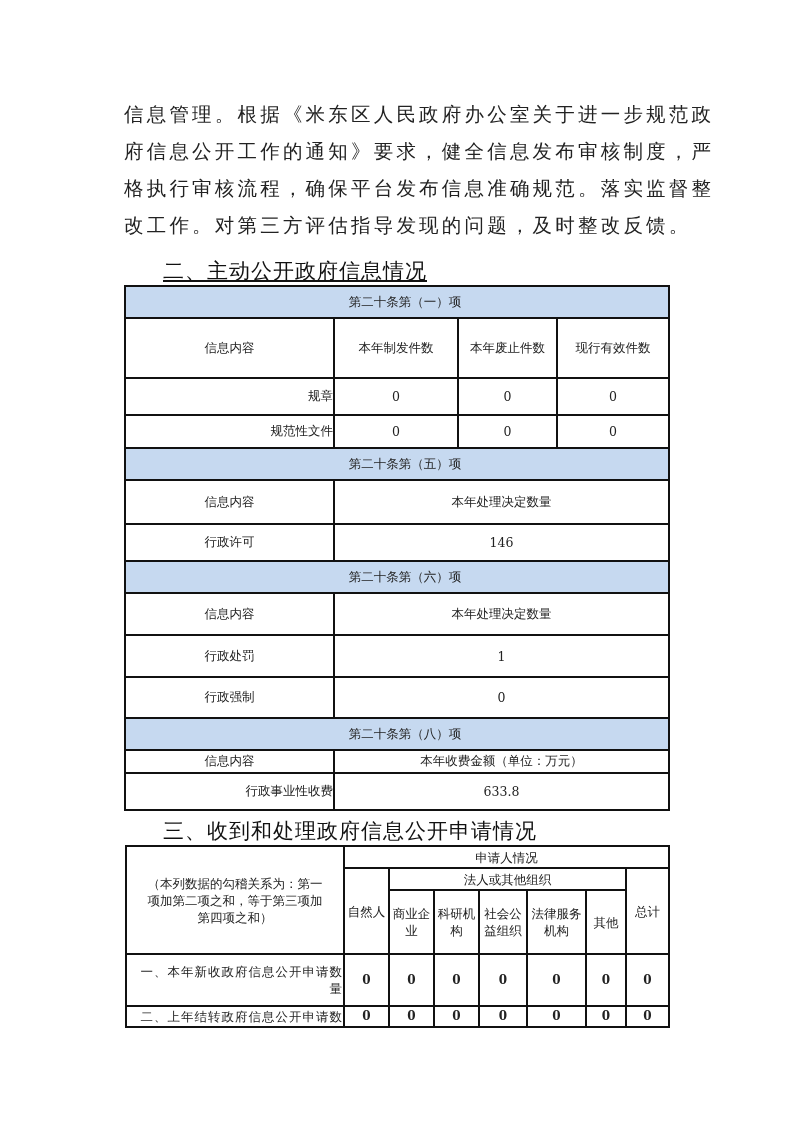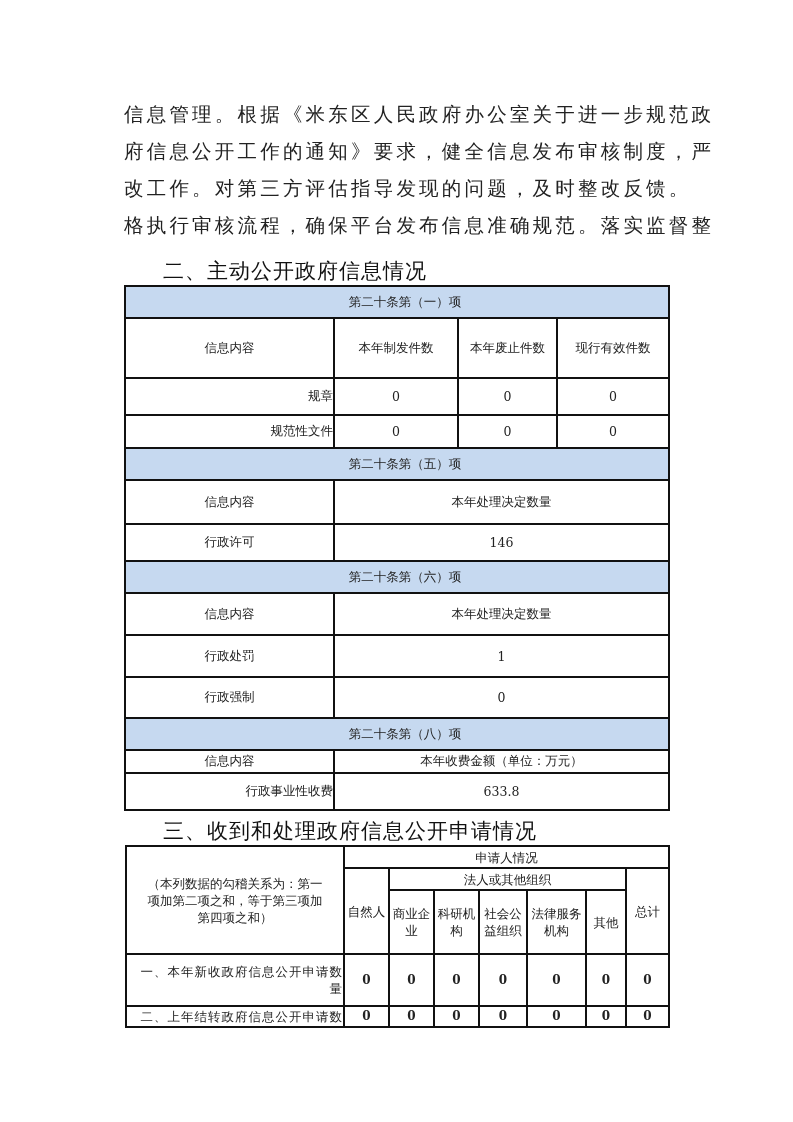--- a/index.html
+++ b/index.html
@@ -18,25 +18,25 @@
   #t2 { left: 125px; top: 845px; width: 543px; }
   #t2 td { font-size: 12.5px; line-height: 17px; }
   #t2 .num { font-weight: bold; font-size: 12px; }
 </style>
 </head>
 <body>
 
 <div class="para">
   <div>信息管理。根据《米东区人民政府办公室关于进一步规范政</div>
   <div>府信息公开工作的通知》要求，健全信息发布审核制度，严</div>
+  <div>格执行审核流程，确保平台发布信息准确规范。落实监督整</div>
   <div>改工作。对第三方评估指导发现的问题，及时整改反馈。</div>
-  <div>格执行审核流程，确保平台发布信息准确规范。落实监督整</div>
 </div>
 
-<div class="h2" style="top:257px;">二、主动公开政府信息情况</div>
+<div class="h2" style="top:257px;text-decoration:underline;">二、主动公开政府信息情况</div>
 
 <table id="t1">
   <colgroup>
     <col style="width:209px">
       <col style="width:124px">
       <col style="width:99px">
       <col style="width:112px">
   </colgroup>
   <tbody>
       <tr style="height:32px">

